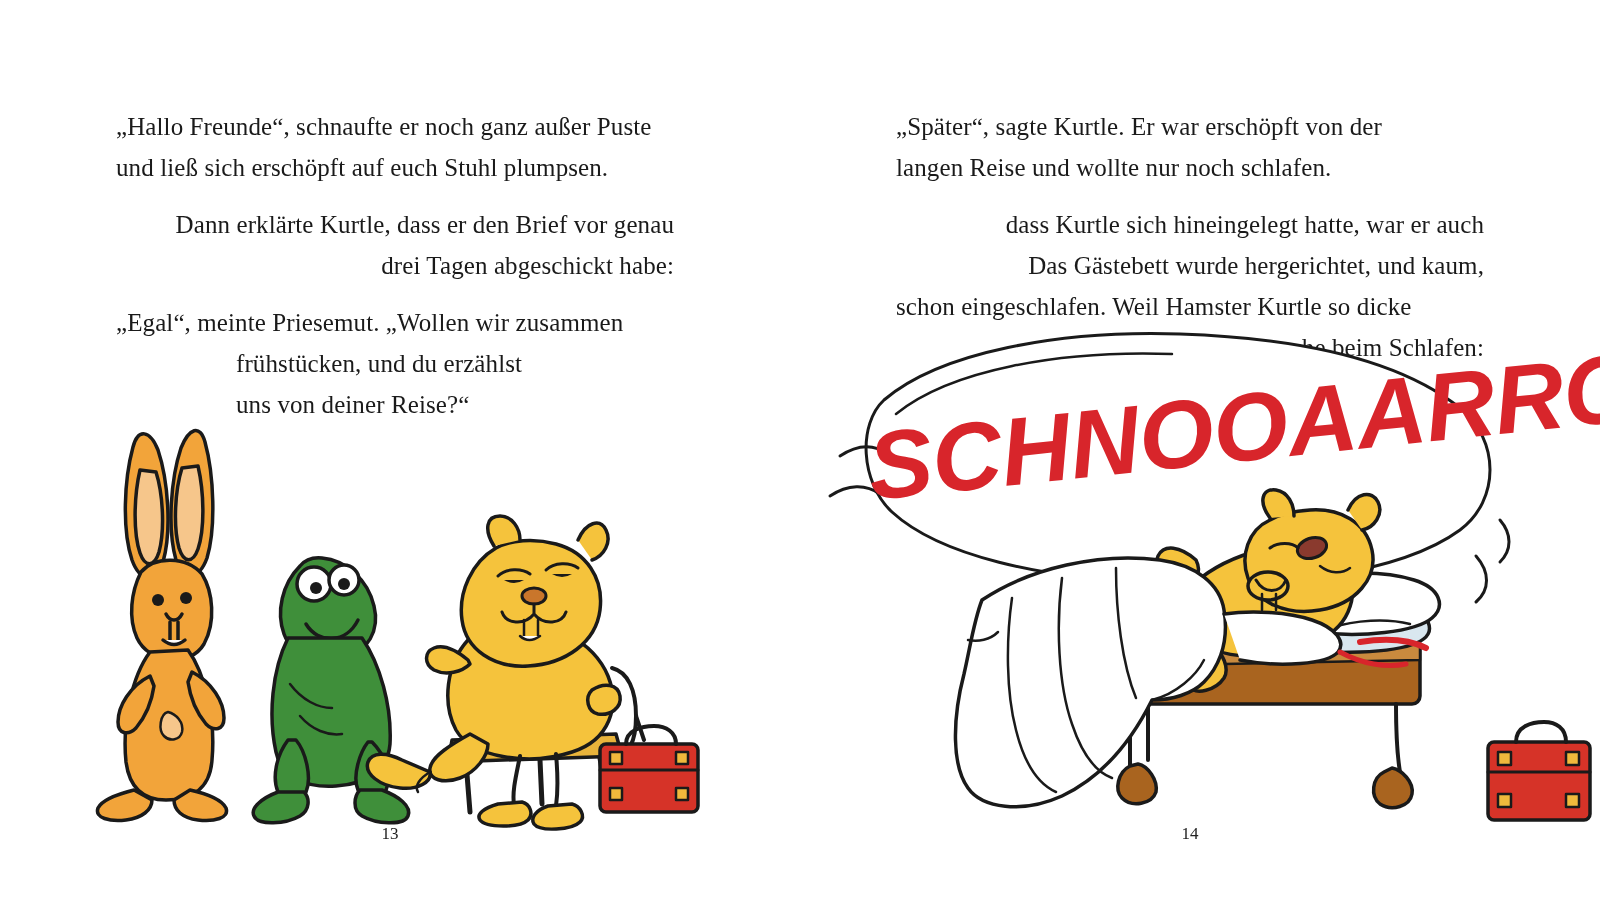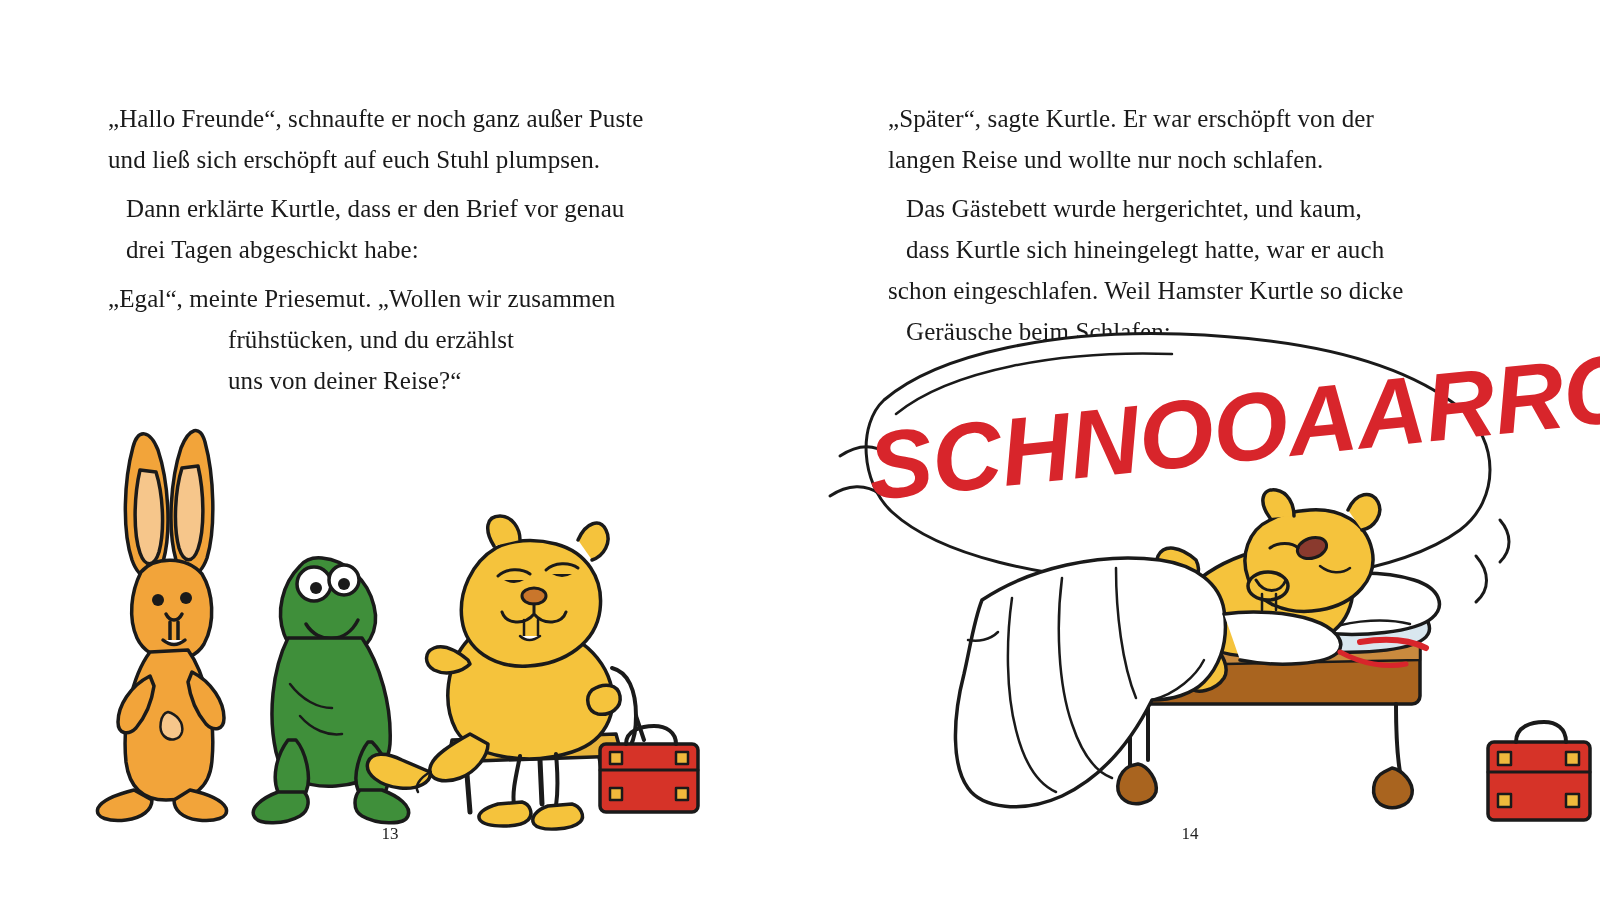--- a/index.html
+++ b/index.html
@@ -28,24 +28,24 @@
   }
   .page-left { padding: 90px 110px 0 100px; }
   .page-right { padding: 90px 100px 17px 80px; }
 
   .text-block {
     font-size: 25px;
     line-height: 41px;
     letter-spacing: 0.1px;
   }
   .text-block p {
-    margin: 8px;
+    margin: 16px;
   }
   .ln { display: block; white-space: pre; }
-  .ind1 { padding-left: 18px; }
+  .ind1 { padding-left: 18px; text-align: right; }
   .ind-center { text-align: left; padding-left: 120px; }
 
   .folio {
     position: absolute;
     bottom: 62px;
     width: 100%;
     left: 0;
     text-align: center;
     font-size: 17px;
     font-family: "Liberation Serif", serif;
@@ -169,22 +169,22 @@
   </div>
 
   <div class="page page-right">
 
     <div class="text-block">
       <p>
         <span class="ln">„Später“, sagte Kurtle. Er war erschöpft von der</span>
         <span class="ln">langen Reise und wollte nur noch schlafen.</span>
       </p>
       <p>
+        <span class="ln ind1">dass Kurtle sich hineingelegt hatte, war er auch</span>
         <span class="ln ind1">Das Gästebett wurde hergerichtet, und kaum,</span>
-        <span class="ln ind1">dass Kurtle sich hineingelegt hatte, war er auch</span>
         <span class="ln">schon eingeschlafen. Weil Hamster Kurtle so dicke</span>
         <span class="ln ind1">Geräusche beim Schlafen:</span>
       </p>
     </div>
 
     <svg class="art" viewBox="0 0 800 906">
       <defs>
         <path id="snorePath" d="M70 480 C200 400 400 400 620 470"></path>
       </defs>
       <g stroke="#1a1a1a" stroke-width="3.5" stroke-linejoin="round" stroke-linecap="round" fill="none">

